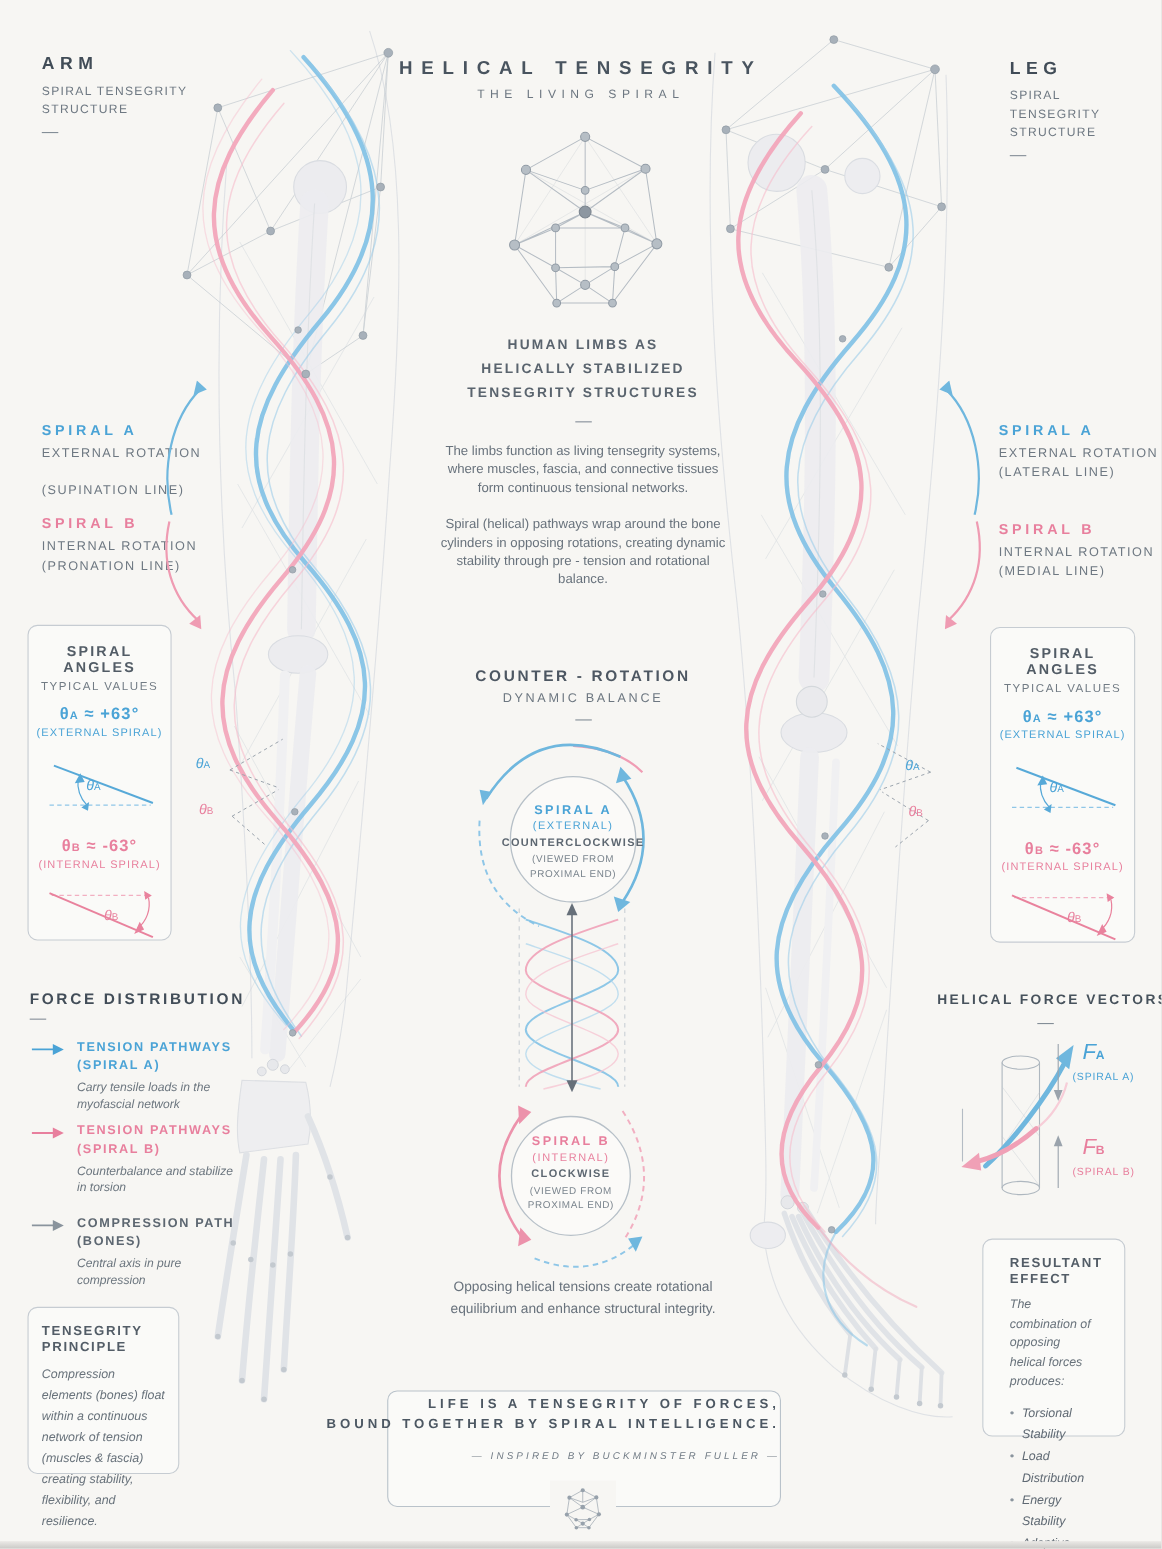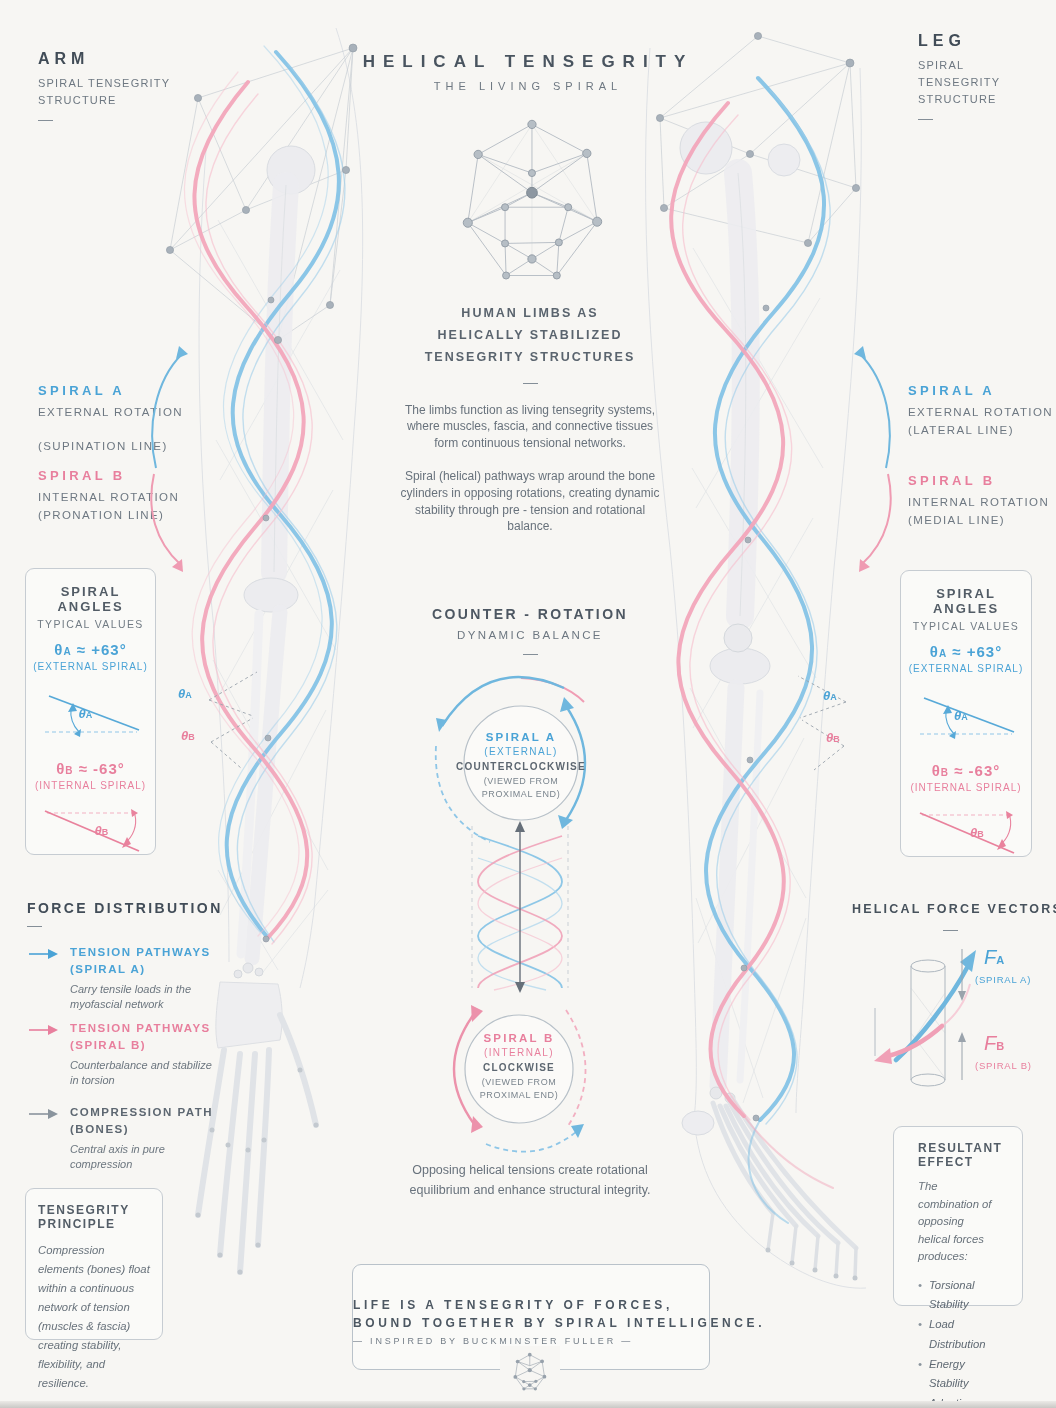--- a/index.html
+++ b/index.html
@@ -27,21 +27,21 @@
   .spiral-name{font-size:13px;letter-spacing:3.4px;font-weight:700}
   .spiral-line{font-size:11.5px;letter-spacing:1.4px;color:var(--soft);line-height:1.6;margin-top:5px}
 
   .box{border:1.2px solid #c6ccd2;border-radius:9px;background:rgba(253,253,252,.55)}
   .box-title{font-size:13px;letter-spacing:2px;color:#525c66;font-weight:700;text-align:center}
   .box-sub{font-size:10.5px;letter-spacing:1.4px;color:#717b84;text-align:center;margin-top:4px}
   .theta-val{font-size:15px;letter-spacing:1px;font-weight:700;text-align:center;margin-top:11px}
   .theta-val .vsub{font-size:10px;font-weight:700}
   .theta-cap{font-size:10px;letter-spacing:1px;text-align:center;margin-top:3px}
   .angle-fig{position:relative;width:104px;margin:10px auto 0}
-  .theta-tag{position:absolute;font-size:13px;font-weight:700;font-style:italic}
+  .theta-tag{position:absolute;font-size:13px;font-weight:400;font-style:italic}
   .theta-tag .tsub{font-size:9px;font-style:normal}
 
   .intro-h{font-size:12.5px;letter-spacing:2px;color:#5a646e;line-height:1.75;text-align:center;font-weight:700}
   .body-p{font-size:12px;color:#68727c;line-height:1.4;text-align:center}
 
   .cr-title{font-size:14px;letter-spacing:2.4px;color:#4d5762;font-weight:700;text-align:center;white-space:nowrap}
   .cr-sub{font-size:11.5px;letter-spacing:2.4px;color:#6d7781;text-align:center;margin-top:7px}
 
   .circle-text{width:150px;text-align:center}
   .cl-main{font-size:11.5px;letter-spacing:2.2px;font-weight:700}
@@ -62,23 +62,23 @@
   .f-label{white-space:nowrap}
   .f-letter{font-size:20px;font-style:italic;font-weight:500}
   .f-sub{font-size:11px;font-weight:600}
   .f-cap{font-size:9.5px;letter-spacing:.8px;margin-top:2px}
 
   .re-lead{font-size:11.3px;color:#68727b;font-style:italic;line-height:1.55;margin-top:9px}
   .re-list{list-style:none;margin-top:10px}
   .re-list li{font-size:11.3px;color:#5f6973;font-style:italic;line-height:1.75;padding-left:11px;position:relative}
   .re-list li::before{content:"•";position:absolute;left:0;color:#8a949d}
 
-  .footer-box{display:flex;flex-direction:column;align-items:flex-start;padding-top:29px}
+  .footer-box{display:flex;flex-direction:column;align-items:flex-end;padding-top:0}
   .footer-line{font-size:12px;letter-spacing:3.6px;color:#4c5762;font-weight:700;line-height:1.9;white-space:nowrap}
-  .footer-credit{font-size:9px;letter-spacing:2.8px;color:#737d87;margin-top:6px;white-space:nowrap}
+  .footer-credit{font-size:9px;letter-spacing:2.8px;color:#737d87;font-style:italic;margin-top:17px;white-space:nowrap}
   .icon-mask{background:var(--bg);display:flex;align-items:center;justify-content:center}
   .bottom-edge{left:0;right:0;bottom:0;height:7px;background:linear-gradient(#eceae7,#c9c8c5)}
 </style>
 </head>
 <body>
 
 <div class="canvas">
 
   <svg class="abs" style="left:128px;top:10px" width="270" height="1285" viewBox="0 0 270 1285">
     <g stroke="#dcdfe3" fill="none" stroke-width="1" opacity=".9">
@@ -223,21 +223,21 @@
     <div class="sec-title">ARM</div>
     <div class="sec-sub" style="width:150px">SPIRAL TENSEGRITY STRUCTURE</div>
     <div class="dash" style="margin-top:11px"></div>
   </div>
 
   <div class="abs center" style="left:298px;top:52px;width:460px">
     <div class="main-title">HELICAL TENSEGRITY</div>
     <div class="main-sub">THE LIVING SPIRAL</div>
   </div>
 
-  <div class="abs" style="left:918px;top:32px;width:130px">
+  <div class="abs" style="left:918px;top:54px;width:130px">
     <div class="sec-title">LEG</div>
     <div class="sec-sub" style="width:120px">SPIRAL TENSEGRITY STRUCTURE</div>
     <div class="dash" style="margin-top:11px"></div>
   </div>
 
   <svg class="abs" style="left:438px;top:112px" width="190" height="178" viewBox="0 0 180 172">
     <g stroke="#a9b2bb" stroke-width=".9" opacity=".85">
       <path d="M89,12 L37,41 M89,12 L142,40 M89,12 L89,59 M37,41 L89,59 M89,59 L142,40 M37,41 L89,78 M142,40 L89,78 M89,59 L89,78 M37,41 L27,107 M142,40 L152,106 M27,107 L89,78 M152,106 L89,78 M27,107 L63,92 M152,106 L124,92 M89,78 L63,92 M89,78 L124,92 M63,92 L124,92 M63,92 L63,127 M124,92 L115,126 M63,127 L115,126 M63,127 L89,142 M115,126 L89,142 M63,127 L64,158 M115,126 L113,158 M27,107 L64,158 M152,106 L113,158 M64,158 L89,142 M113,158 L89,142 M64,158 L113,158 M27,107 L63,127 M152,106 L115,126"></path>
     </g>
     <g stroke="#b9c1c8" stroke-width=".6" opacity=".4">

